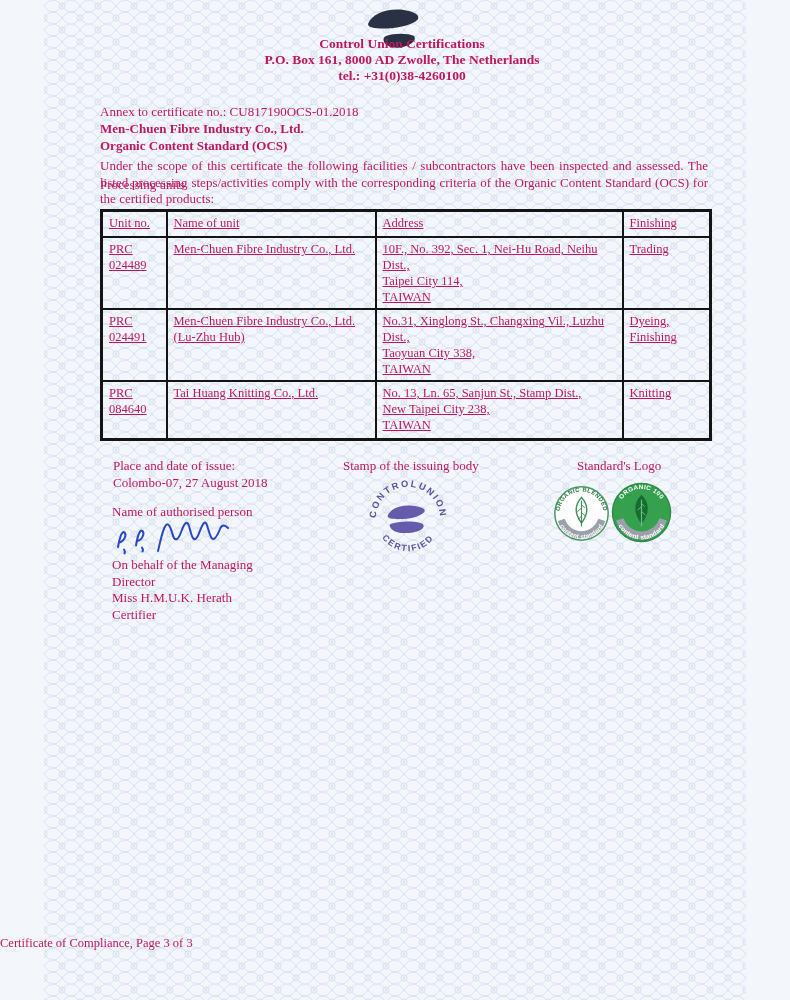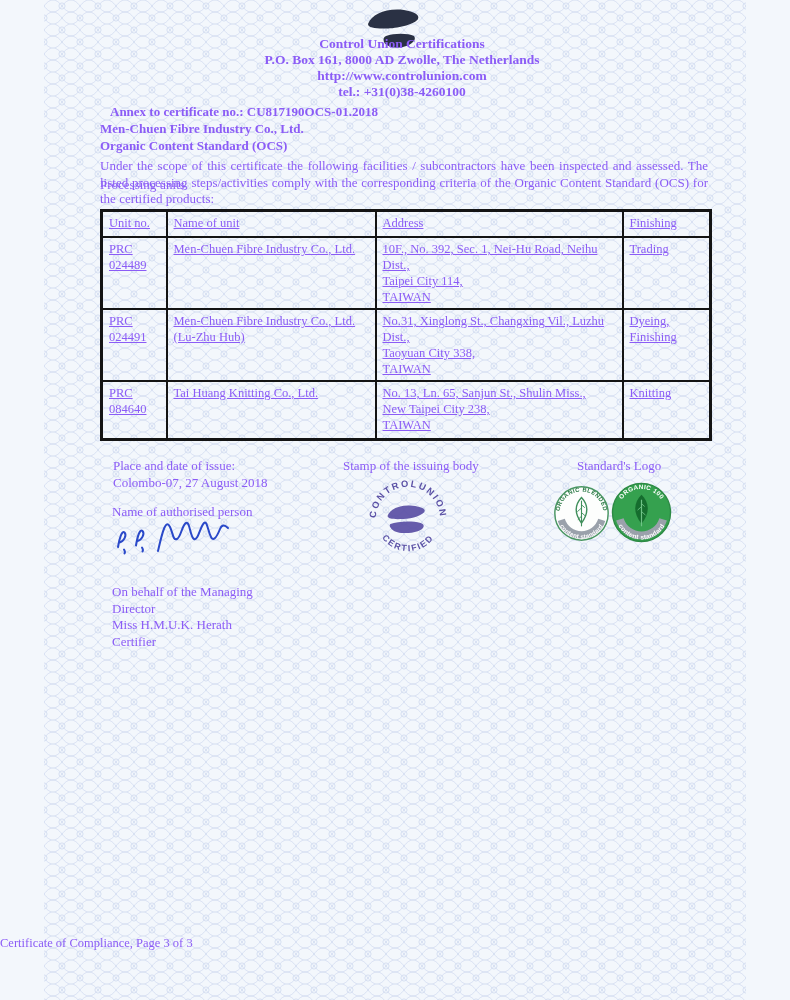--- a/index.html
+++ b/index.html
@@ -1,32 +1,32 @@
 <!DOCTYPE html>
 <html><head>
 <meta charset="utf-8">
 <style>
   html,body{margin:0;padding:0;background:#e8eef6;}
   .page{
     position:relative;width:790px;height:1000px;margin:0 auto;
     background:#f3f7fc;overflow:hidden;
     font-family:"Liberation Serif","DejaVu Serif",serif;
-    color:#8b5cf6;
+    color:#be185d;
   }
   .abs{position:absolute;}
   .bg-svg{position:absolute;left:44px;top:0;width:702px;height:1000px;z-index:0;}
   .layer{position:absolute;inset:0;z-index:1;}
 
   .header-block{left:98px;top:36px;width:608px;text-align:center;
     font-weight:bold;font-size:13.5px;line-height:16px;z-index:3;}
   .swoosh{left:356px;top:6px;z-index:2;}
 
   .t13{font-size:13px;line-height:17px;}
   .bold{font-weight:bold;}
-  .annex{left:110px;top:103px;font-weight:bold;}
+  .annex{left:100px;top:103px;}
   .company{left:100px;top:120px;}
   .standard{left:100px;top:137px;}
   .intro{left:100px;top:158px;width:608px;font-size:13px;line-height:16.5px;text-align:justify;}
   .caption{left:100px;top:176px;}
 
   table.units{position:absolute;left:100px;top:209px;width:609px;
     border-collapse:collapse;table-layout:fixed;
     border:3px solid #141414;font-size:12.5px;text-decoration:underline;}
   table.units th,table.units td{
     border:2px solid #141414;padding:3px 6px;vertical-align:top;
@@ -35,21 +35,21 @@
   .prewrap{white-space:pre-line;}
   tr.r1 td{height:56px;} tr.r2 td{height:64px;} tr.r3 td{height:50px;}
   col.c1{width:65px;} col.c2{width:209px;} col.c3{width:247px;} col.c4{width:88px;}
 
   .place-label{left:113px;top:457px;}
   .place-value{left:113px;top:474px;}
   .stamp-label{left:343px;top:457px;}
   .stdlogo-label{left:577px;top:457px;}
   .auth-label{left:112px;top:503px;text-align:center;}
   .signature{left:106px;top:511px;}
-  .signatory{left:112px;top:557px;font-size:13px;line-height:16.5px;margin-top:27px;}
+  .signatory{left:112px;top:557px;font-size:13px;line-height:16.5px;}
   .stamp{left:367px;top:478px;}
   .logo1{left:553px;top:485px;}
   .logo2{left:611px;top:482px;}
   .footer{left:0;top:936px;width:707px;text-align:left;font-size:12.5px;font-weight:normal;}
 
   .arc-top-stamp{font-family:"Liberation Sans","DejaVu Sans",sans-serif;
     font-size:9.5px;font-weight:bold;letter-spacing:2px;fill:#5a50a5;}
   .arc-bot-stamp{font-family:"Liberation Sans","DejaVu Sans",sans-serif;
     font-size:9px;font-weight:bold;letter-spacing:1.6px;fill:#5a50a5;}
   .stamp-blob{fill:#5a50a5;opacity:.93;}
@@ -87,21 +87,20 @@
     <svg class="abs swoosh" width="80" height="52" viewBox="0 0 80 52">
       <g fill="#2a3144">
         <path d="M12,18 C16,8 30,2 48,4 C58,5.5 64,9 62,13 C59,18 44,22 32,22.5 C21,23 12,22 12,18 Z"></path>
         <path d="M30,30 C38,27 52,27 58,30 C61,33.5 56,39 47,41 C38,43 30,40 28,36 C27,33 27.5,31 30,30 Z"></path>
       </g>
     </svg>
 
     <div class="abs header-block">
       <div>Control Union Certifications</div>
       <div>P.O. Box 161, 8000 AD Zwolle, The Netherlands</div>
-      <div>http://www.controlunion.com</div>
       <div>tel.: +31(0)38-4260100</div>
     </div>
 
     <div class="abs t13 annex">Annex to certificate no.: CU817190OCS-01.2018</div>
     <div class="abs t13 bold company">Men-Chuen Fibre Industry Co., Ltd.</div>
     <div class="abs intro">Under the scope of this certificate the following facilities / subcontractors have been inspected and assessed. The listed processing steps/activities comply with the corresponding criteria of the Organic Content Standard (OCS) for the certified products:</div>
 
     <div class="abs t13 bold standard">Organic Content Standard (OCS)</div>
     <div class="abs t13 caption">Processing units</div>
 
@@ -134,21 +133,21 @@
           <td>Men-Chuen Fibre Industry Co., Ltd. (Lu-Zhu Hub)</td>
           <td class="prewrap">No.31, Xinglong St., Changxing Vil., Luzhu Dist.,
 Taoyuan City 338,
 TAIWAN</td>
           <td class="prewrap">Dyeing,
 Finishing</td>
         </tr>
         <tr class="r3">
           <td>PRC 084640</td>
           <td>Tai Huang Knitting Co., Ltd.</td>
-          <td class="prewrap">No. 13, Ln. 65, Sanjun St., Shulin Miss.,
+          <td class="prewrap">No. 13, Ln. 65, Sanjun St., Stamp Dist.,
 New Taipei City 238,
 TAIWAN</td>
           <td class="prewrap">Knitting</td>
         </tr>
       </tbody>
     </table>
 
     <div class="abs t13 place-label">Place and date of issue:</div>
     <div class="abs t13 place-value">Colombo-07, 27 August 2018</div>
     <div class="abs t13 stamp-label">Stamp of the issuing body</div>

